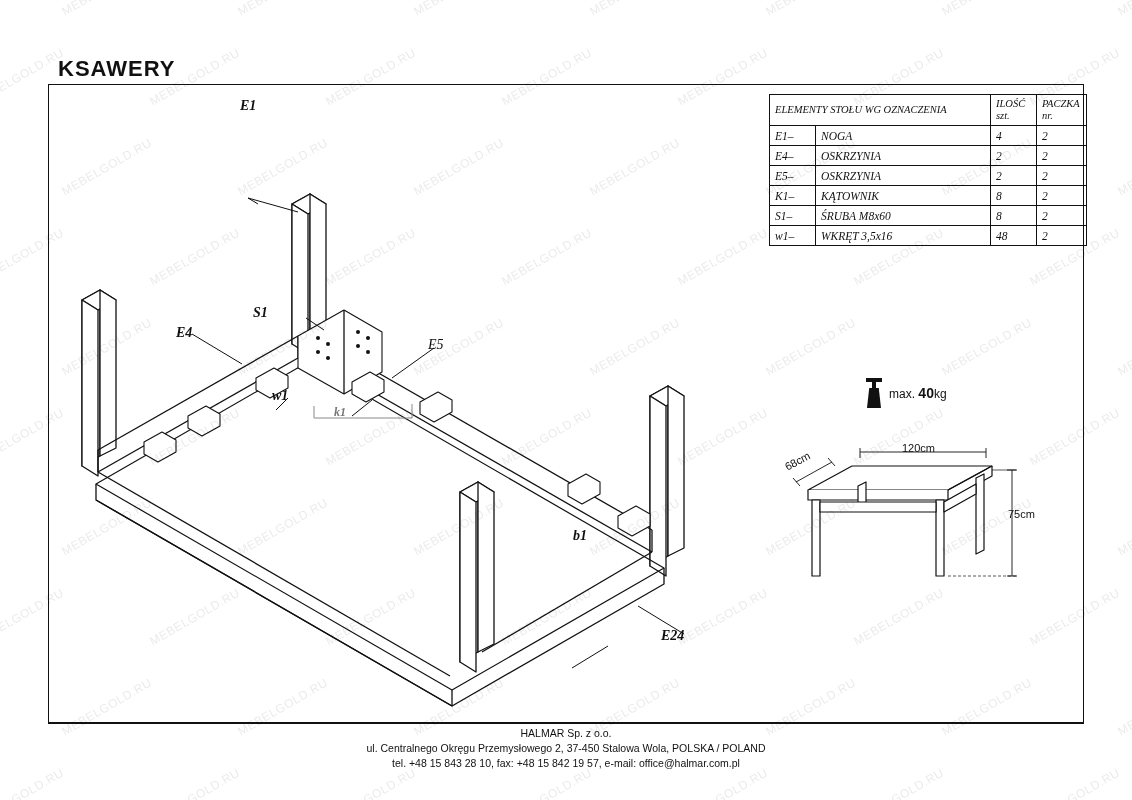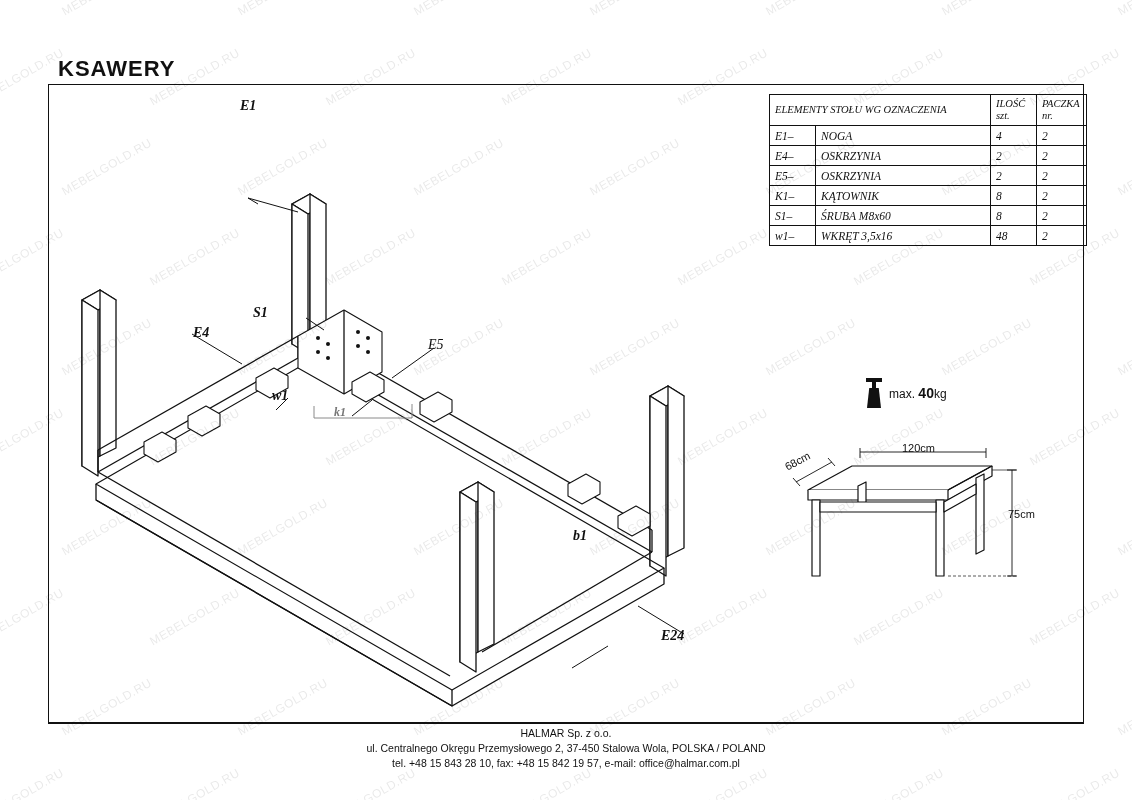--- a/index.html
+++ b/index.html
@@ -172,21 +172,21 @@
 
       <g stroke="#8a8a8a" stroke-width="1">
         <path d="M262,332 L360,332 L360,318"></path>
         <path d="M262,332 L262,320"></path>
       </g>
     </g>
   </svg>
 
   <div class="lbl" style="left:240px;top:98px;">E1</div>
   <div class="lbl" style="left:253px;top:305px;">S1</div>
-  <div class="lbl" style="left:193px;top:325px;">E4</div>
+  <div class="lbl" style="left:176px;top:325px;">E4</div>
   <div class="lbl thin" style="left:428px;top:337px;">E5</div>
   <div class="lbl" style="left:272px;top:388px;">w1</div>
   <div class="lbl grey" style="left:334px;top:405px;font-size:12px;">k1</div>
   <div class="lbl" style="left:573px;top:528px;text-align:right;">b1</div>
   <div class="lbl" style="left:661px;top:628px;">E24</div>
 
   <table class="parts-table">
     <thead>
       <tr>
         <th colspan="2" class="th-name">ELEMENTY  STOŁU  WG  OZNACZENIA</th>

